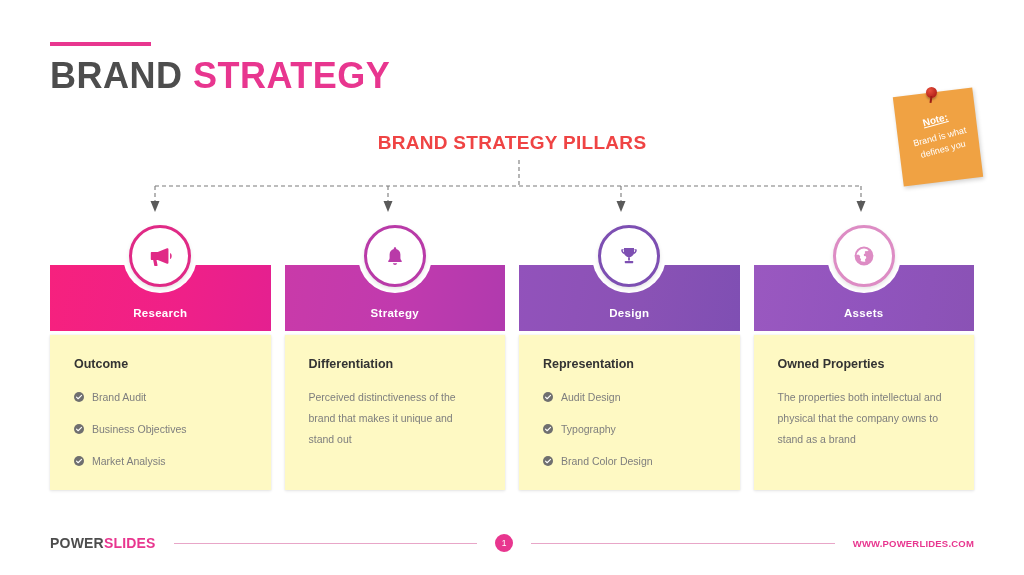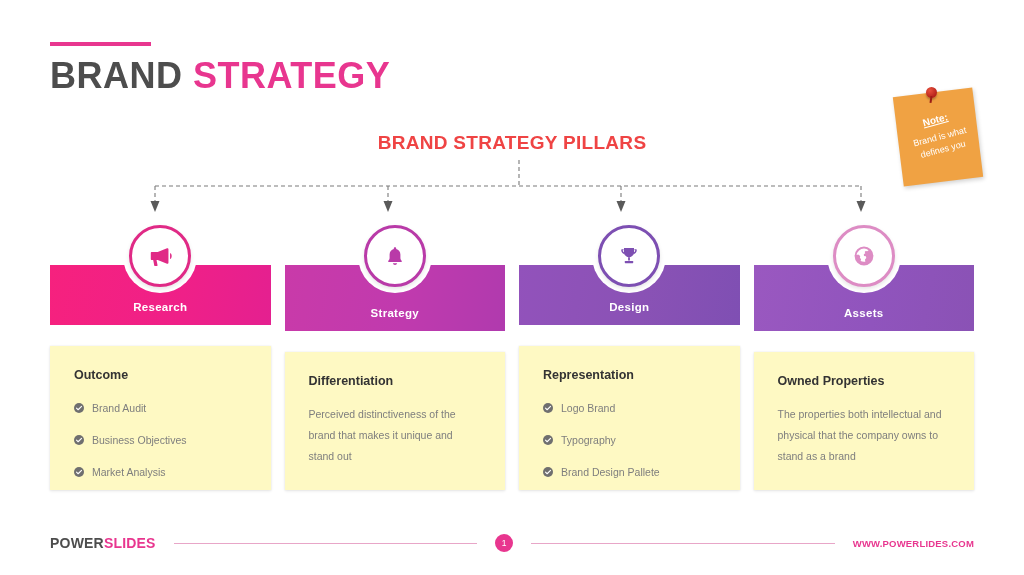--- a/index.html
+++ b/index.html
@@ -102,21 +102,20 @@
     left: 50px; top: 265px;
     width: 924px; height: 225px;
     display: flex;
     gap: 14px;
   }
   .card {
     position: relative;
     flex: 1 1 0;
     display: flex;
     flex-direction: column;
-    gap: 17px;
   }
   .card-head {
     height: 66px;
     display: flex;
     align-items: flex-end;
     justify-content: center;
     padding-bottom: 12px;
     position: relative;
   }
   .card-head-label {
@@ -347,39 +346,39 @@
       <div class="card-body">
         <div class="card-title">Representation</div>
         <ul class="bullets">
           <li class="bullet">
             <span class="bullet-icon">
               <svg width="10" height="10" viewBox="0 0 16 16" fill="#6f6f6f">
                   <circle cx="8" cy="8" r="8"></circle>
                   <path d="M4 8.2l2.6 2.6L12 5.4" stroke="#fdfdfd" stroke-width="1.8" fill="none" stroke-linecap="round" stroke-linejoin="round"></path>
                 </svg>
             </span>
-            <span>Logo Brand</span>
+            <span>Audit Design</span>
           </li>
           <li class="bullet">
             <span class="bullet-icon">
               <svg width="10" height="10" viewBox="0 0 16 16" fill="#6f6f6f">
                   <circle cx="8" cy="8" r="8"></circle>
                   <path d="M4 8.2l2.6 2.6L12 5.4" stroke="#fdfdfd" stroke-width="1.8" fill="none" stroke-linecap="round" stroke-linejoin="round"></path>
                 </svg>
             </span>
             <span>Typography</span>
           </li>
           <li class="bullet">
             <span class="bullet-icon">
               <svg width="10" height="10" viewBox="0 0 16 16" fill="#6f6f6f">
                   <circle cx="8" cy="8" r="8"></circle>
                   <path d="M4 8.2l2.6 2.6L12 5.4" stroke="#fdfdfd" stroke-width="1.8" fill="none" stroke-linecap="round" stroke-linejoin="round"></path>
                 </svg>
             </span>
-            <span>Brand Design Pallete</span>
+            <span>Brand Color Design</span>
           </li>
         </ul>
       </div>
     </div>
 
     <div class="card">
       <div class="icon-outer"></div>
       <div class="icon-circle" style="border:3px solid #dd8cc4;">
         <svg width="24" height="24" viewBox="0 0 24 24" fill="#dd8cc4">
           <path d="M12 2.6a9.4 9.4 0 100 18.8 9.4 9.4 0 000-18.8zm0 2a7.4 7.4 0 014.6 1.6l-1.3 1.1-1.7-.3-.9 1 .6 1.3-1.5 1 .2 1.6 1.9.3.4 1.9-1.3 1.4.3 2.2a7.4 7.4 0 01-1.3.1 7.4 7.4 0 01-3.4-.8l.5-1.8-1.2-1.5.3-1.8-2-1.3-1.6.5A7.4 7.4 0 0112 4.6z"></path>

